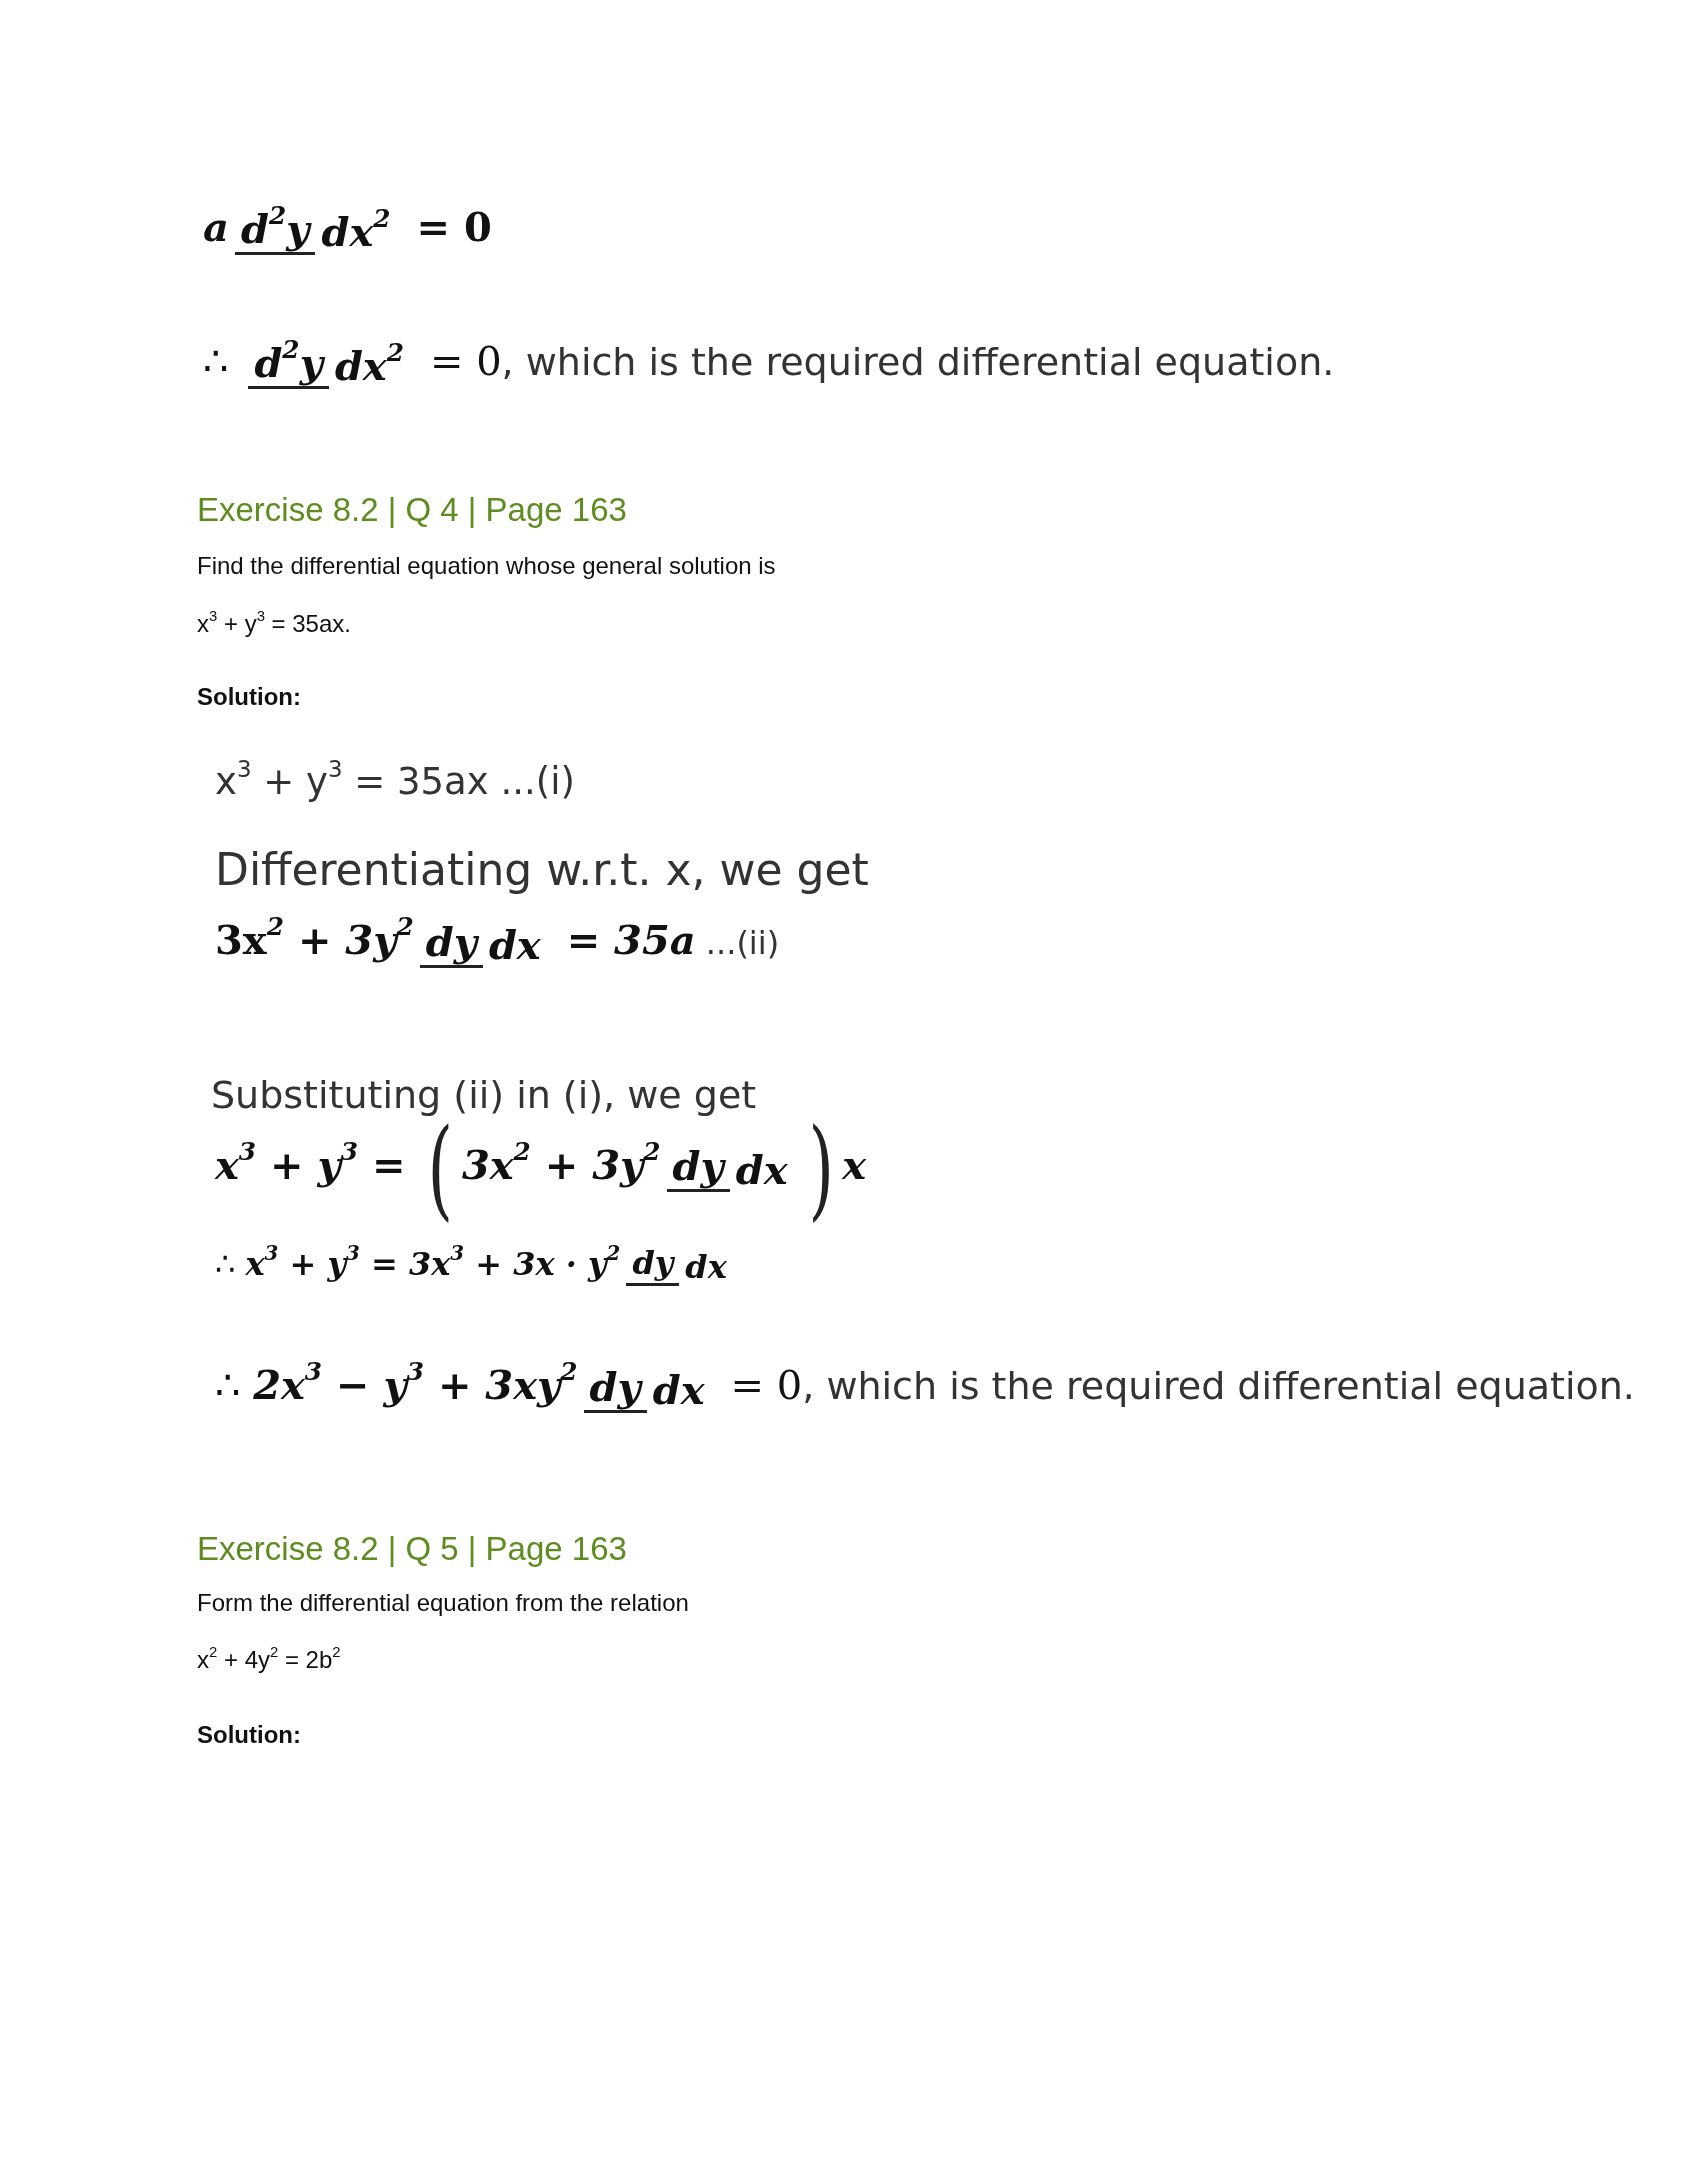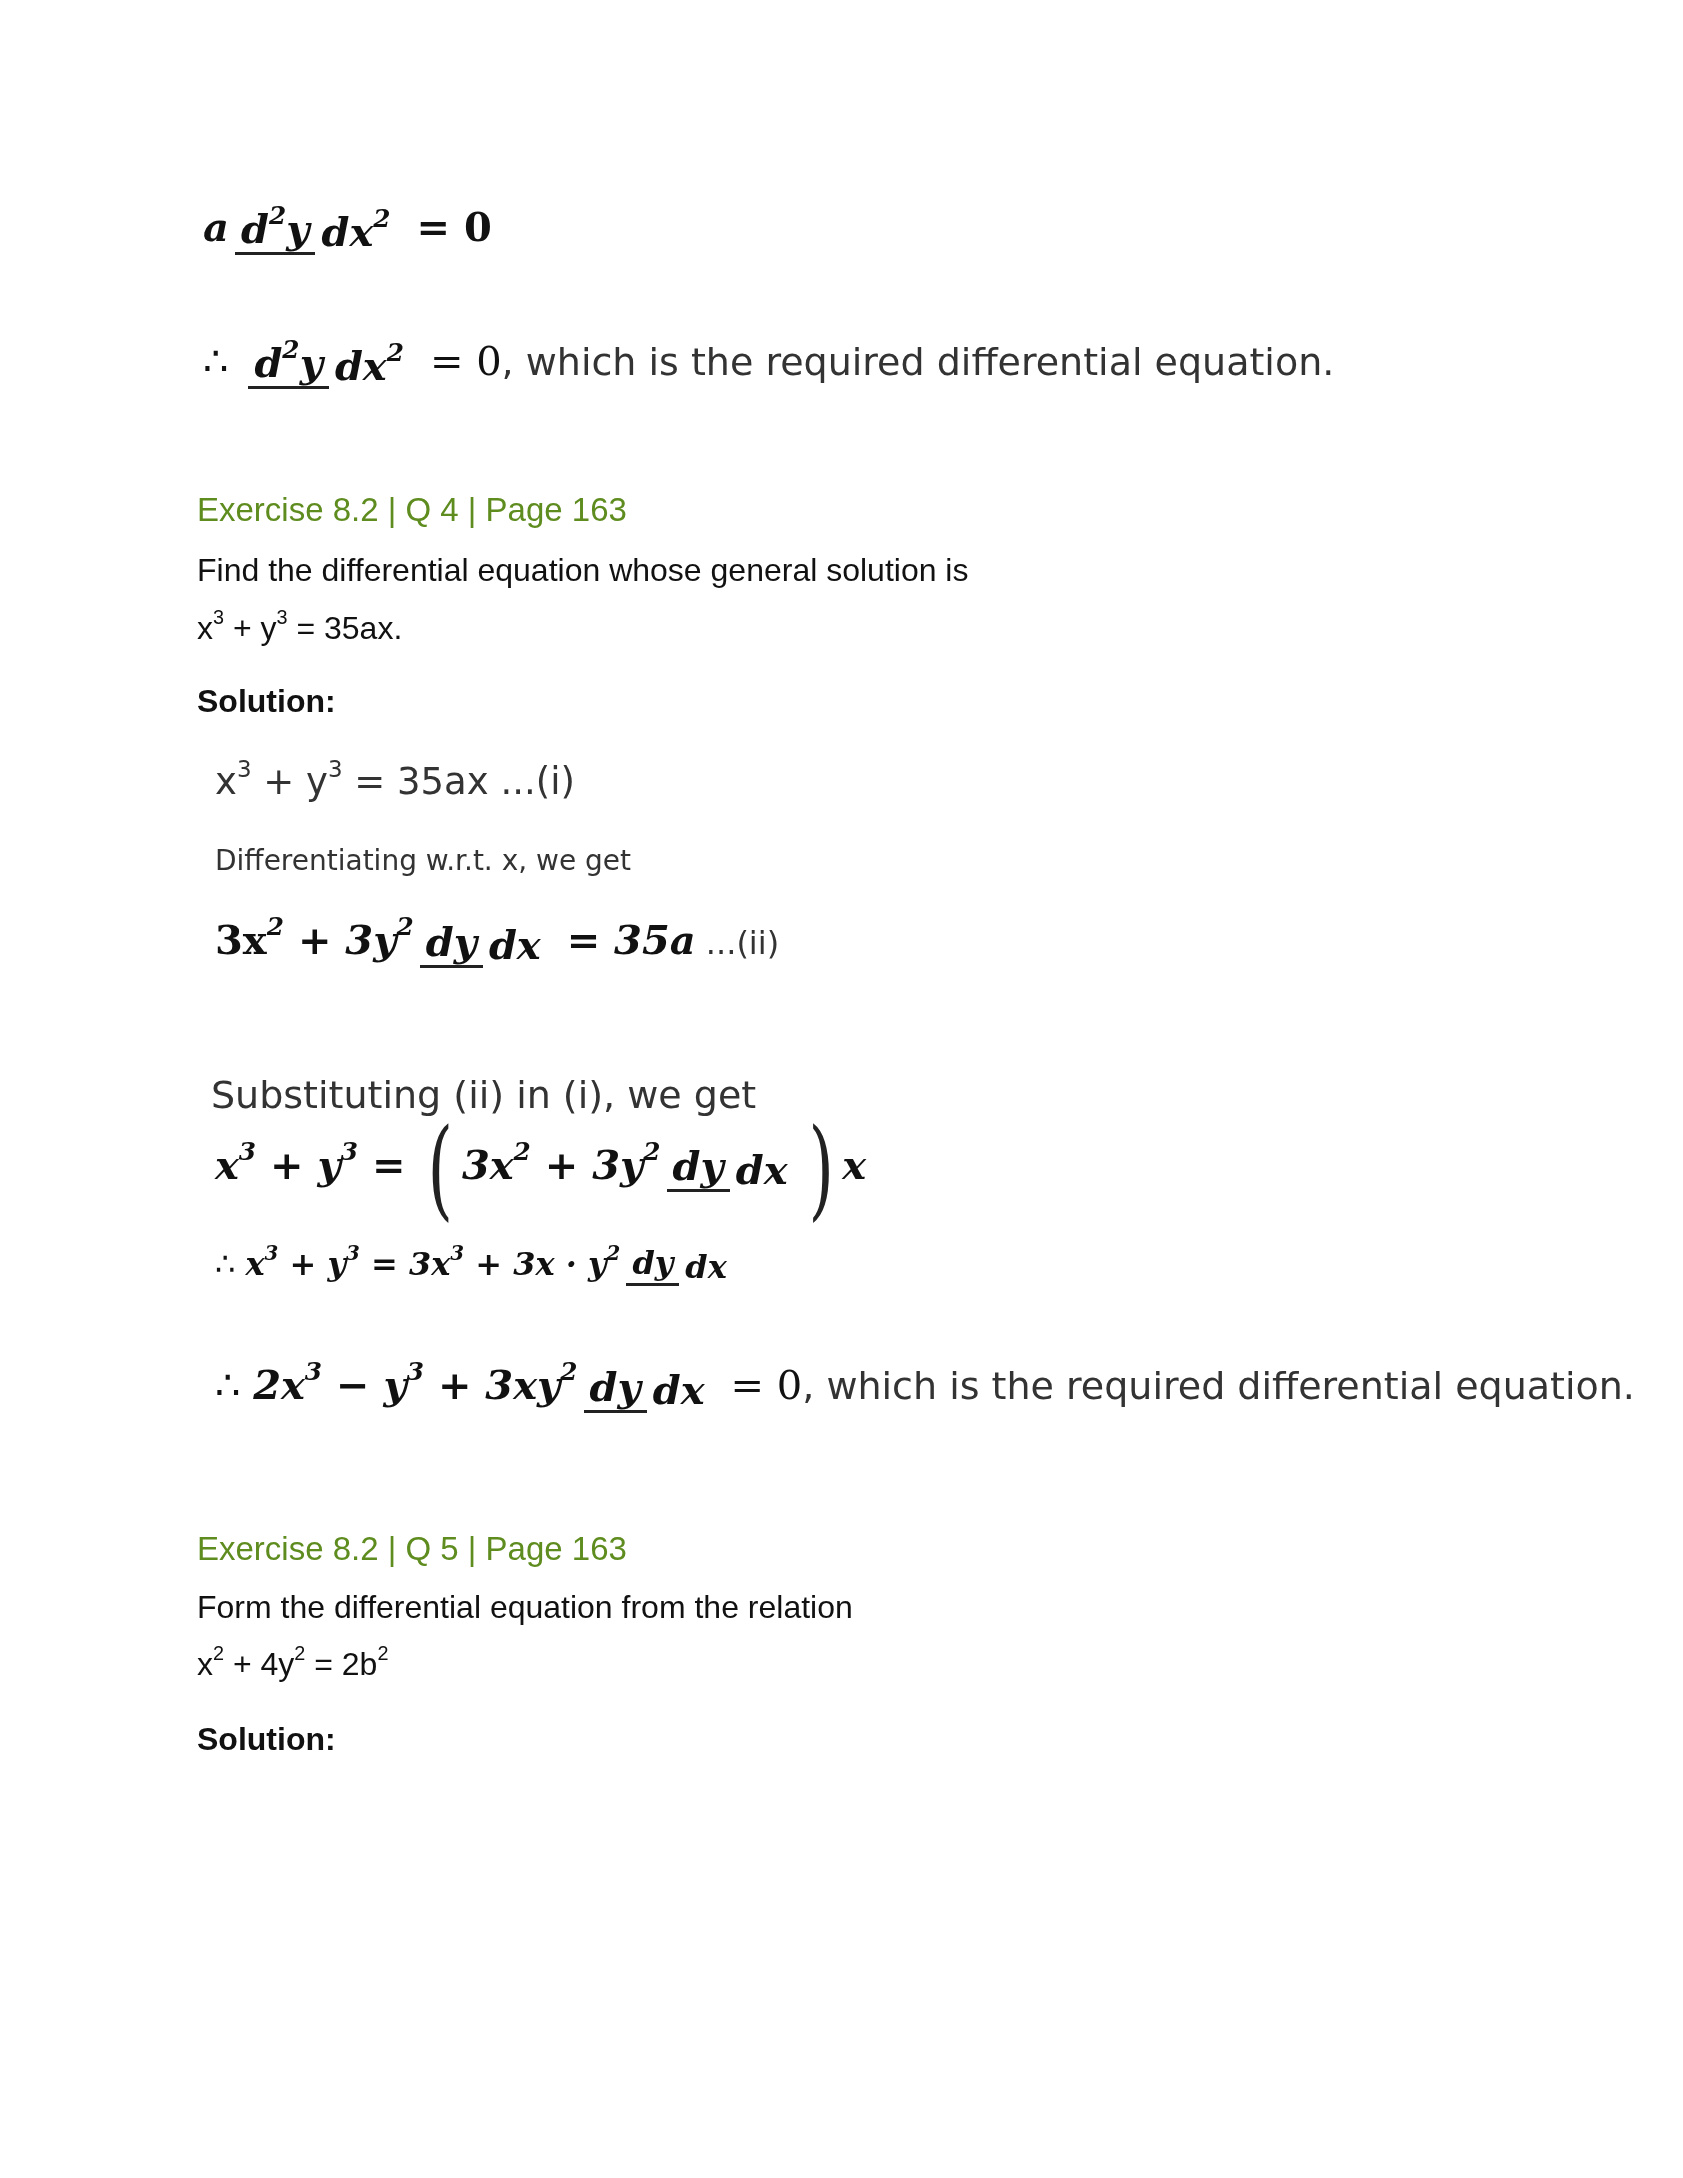--- a/index.html
+++ b/index.html
@@ -6,21 +6,21 @@
   body { width: 1683px; height: 2178px; position: relative; overflow: hidden; color: #111; }
   .abs { position: absolute; white-space: nowrap; }
   .math { font-family: "DejaVu Serif", "Liberation Serif", serif; font-style: italic; font-weight: bold; color: #111; }
   .math .up { font-style: normal; }
   .calib { font-family: "DejaVu Sans", "Liberation Sans", sans-serif; color: #333; font-weight: normal; font-style: normal; }
   .frac { display: inline-flex; flex-direction: row; align-items: center; vertical-align: middle; margin: 0 6px; }
   .frac .num { padding: 0 6px 2px 6px; border-bottom: 3px solid #222; line-height: 1.05; }
   .frac .den { padding: 2px 6px 0 6px; line-height: 1.05; }
   sup { font-size: 0.62em; vertical-align: 0.75em; line-height: 0; }
   .header { color: #5e8c1f; font-family: "Liberation Sans", sans-serif; font-weight: normal; font-size: 33px; }
-  .plain { font-family: "Liberation Sans", sans-serif; font-size: 32px; color: #111; }
+  .plain { font-family: "Liberation Sans", sans-serif; font-size: 24px; color: #111; }
   .bold { font-weight: bold; }
   .paren { font-family: "DejaVu Serif", serif; font-style: normal; font-weight: normal; font-size: 109px; line-height: 1; vertical-align: middle; color: #222; transform: scaleX(0.6); display: inline-block; }
 </style>
 </head>
 <body>
 
 <div class="abs math" style="left:203px; top:203px; font-size:40px;">
   <span>a</span><span class="frac">
       <span class="num"><span>d</span><sup>2</sup><span>y</span></span>
       <span class="den"><span>dx</span><sup>2</sup></span>
@@ -44,21 +44,21 @@
 <div class="abs plain" style="left:197px; top:610px;">
   <span>x</span><sup>3</sup><span> + y</span><sup>3</sup><span> = 35ax.</span>
 </div>
 
 <div class="abs plain bold" style="left:197px; top:683px;">Solution:</div>
 
 <div class="abs calib" style="left:215px; top:760px; font-size:37px;">
   <span>x</span><sup>3</sup><span> + y</span><sup>3</sup><span> = 35ax ...(i)</span>
 </div>
 
-<div class="abs calib" style="left:215px; top:844px; font-size:28px;">Differentiating w.r.t. x, we get</div>
+<div class="abs calib" style="left:215px; top:844px; font-size:44px;">Differentiating w.r.t. x, we get</div>
 
 <div class="abs math" style="left:215px; top:916px; font-size:40px;">
   <span class="up"><span>3x</span></span><sup>2</sup><span> + 3y</span><sup>2</sup><span class="frac">
       <span class="num">dy</span>
       <span class="den">dx</span>
     </span>
   <span>= 35a</span><span class="calib" style="font-size:32px;"> ...(ii)</span>
 </div>
 
 <div class="abs calib" style="left:211px; top:1044px; font-size:38px;margin-top:29px;">Substituting (ii) in (i), we get</div>

